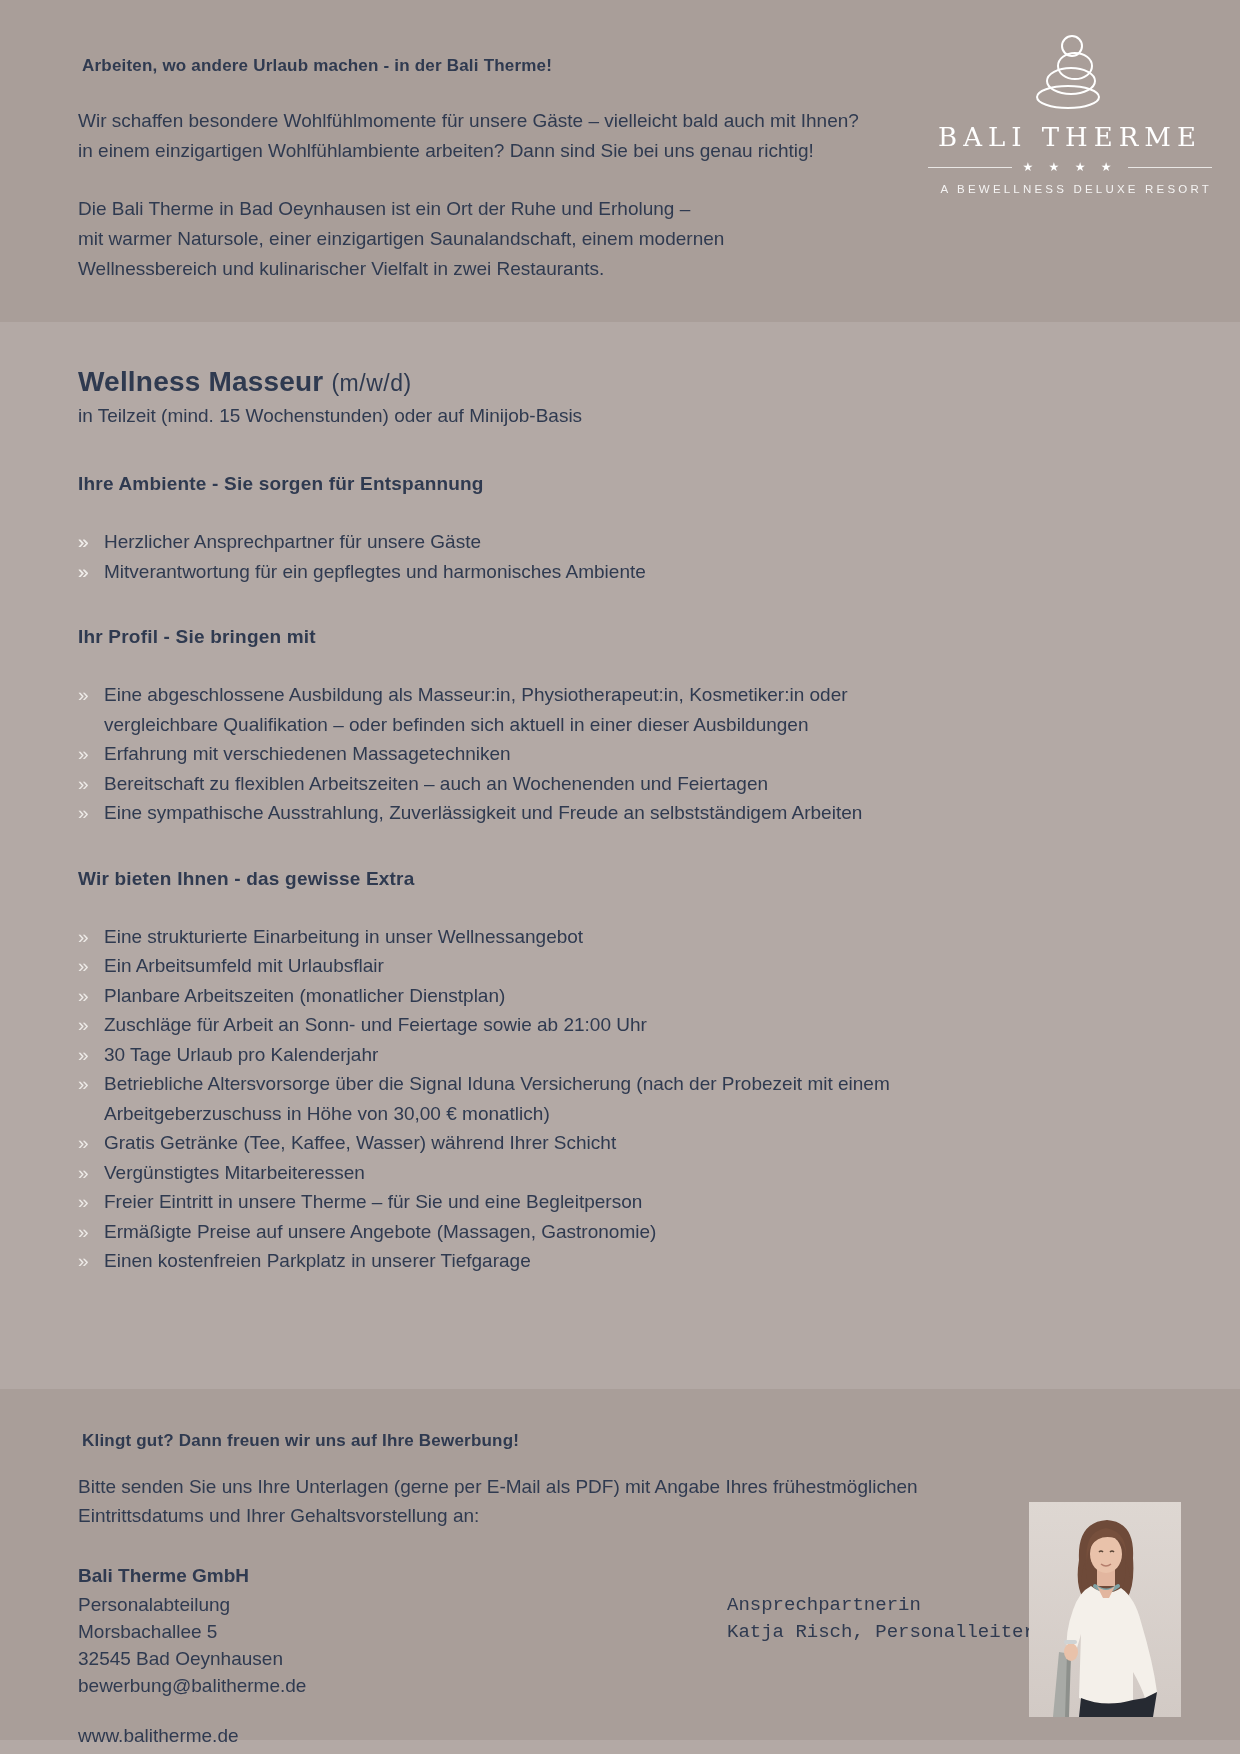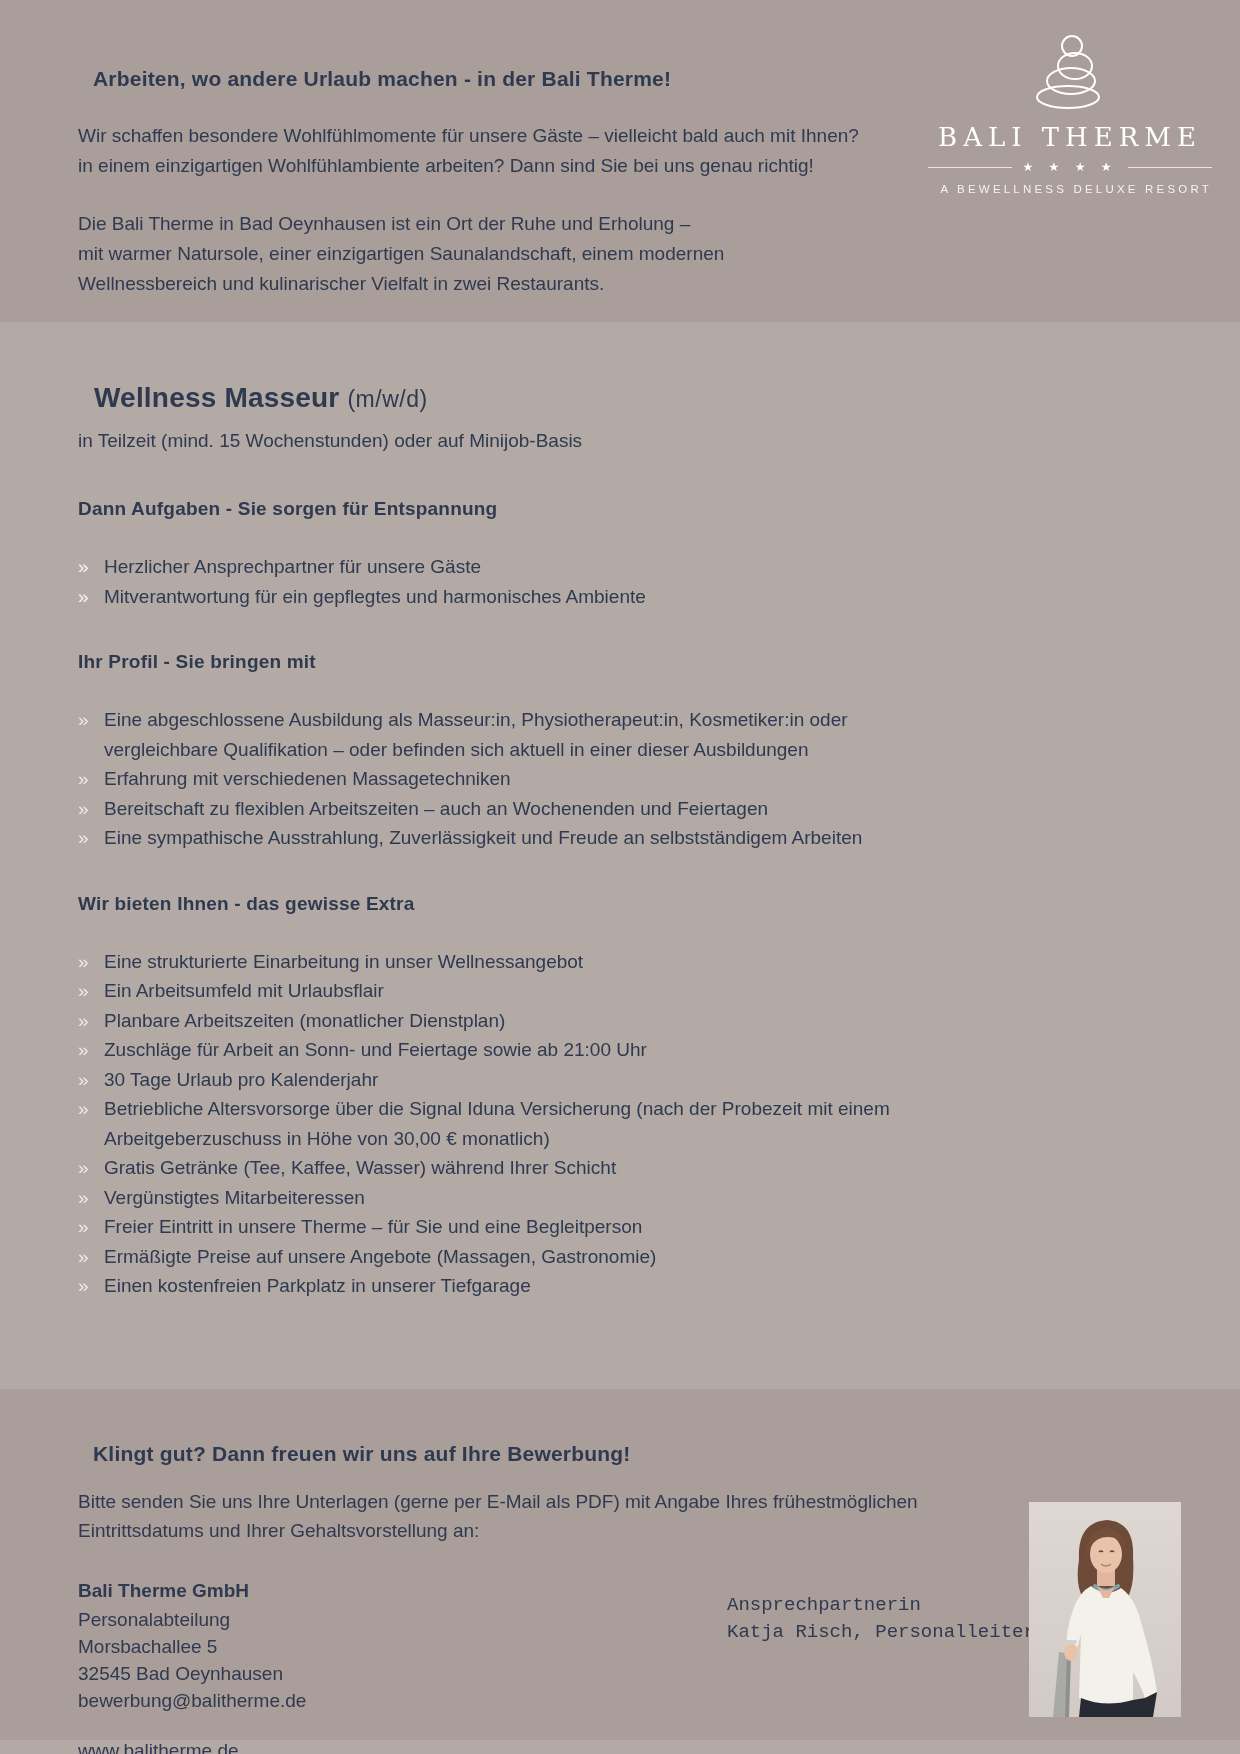--- a/index.html
+++ b/index.html
@@ -8,40 +8,40 @@
     position:relative;width:1240px;height:1754px;margin:0 auto;
     background:#b3a9a5;overflow:hidden;color:#2f3a50;
   }
   
   .band-header{position:absolute;left:0;top:0;width:1240px;height:322px;background:#a99e99;}
   .band-main{position:absolute;left:0;top:322px;width:1240px;height:1081px;background:#b3a9a5;}
   .band-footer{position:absolute;left:0;top:1389px;width:1240px;height:351px;background:#a99e99;}
 
   
   .header-text{position:absolute;left:78px;top:52px;width:790px;}
-  .h-bold{font-size:21px;font-weight:bold;letter-spacing:.2px;margin:15px;}
+  .h-bold{font-size:17px;font-weight:bold;letter-spacing:.2px;margin:4px;}
   .para{font-size:19px;line-height:30px;margin:0;white-space:pre-line;}
   .header-text .para1{margin-top:28px;}
   .header-text .para2{margin-top:30px;}
 
   
   .logo{position:absolute;left:928px;top:34px;width:284px;text-align:center;color:#ffffff;}
   .logo-stones{display:block;margin:0 auto;}
   .logo-brand{
     font-family:"DejaVu Serif","Liberation Serif",serif;
     font-size:26px;letter-spacing:6px;margin-top:10px;white-space:nowrap;
   }
   .star-row{display:flex;align-items:center;gap:10px;margin-top:8px;}
   .star-row .line{flex:1;height:1px;background:rgba(255,255,255,.75);}
   .stars{font-size:12px;letter-spacing:6px;color:#ffffff;white-space:nowrap;}
   .logo-tagline{font-size:11.5px;letter-spacing:3.2px;margin-top:9px;color:rgba(255,255,255,.88);white-space:nowrap;text-align:right;}
 
   
   .main-content{position:absolute;left:78px;top:44px;width:1110px;}
-  .job-title{font-size:28px;font-weight:bold;margin:16px;letter-spacing:.2px;}
+  .job-title{font-size:28px;font-weight:bold;margin:0;letter-spacing:.2px;}
   .job-title .suffix{font-weight:400;font-size:23px;letter-spacing:.5px;}
   .job-subtitle{font-size:19px;margin:7px 0 0 0;}
   .section{margin-top:40px;}
   .section-heading{font-size:19px;font-weight:bold;letter-spacing:.2px;margin:0;}
   ul.bullets{list-style:none;margin:32px 0 0 0;padding:0;}
   ul.bullets li{
     position:relative;padding-left:26px;font-size:19px;line-height:29.5px;
     white-space:pre-line;
   }
   ul.bullets .chev{
@@ -95,21 +95,21 @@
     </div>
   </div>
 
   <div class="band-main">
     <div class="main-content">
 
       <h1 class="job-title"><span>Wellness Masseur</span>&nbsp;<span class="suffix">(m/w/d)</span></h1>
       <p class="job-subtitle">in Teilzeit (mind. 15 Wochenstunden) oder auf Minijob-Basis</p>
 
       <div class="section" style="margin-top:46px;">
-        <h2 class="section-heading">Dann Aufgaben - Sie sorgen für Entspannung</h2>
+        <h2 class="section-heading">Ihre Ambiente - Sie sorgen für Entspannung</h2>
         <ul class="bullets">
 
         <li><span class="chev">»</span></li>
             <li><span class="chev">»</span><span>Herzlicher Ansprechpartner für unsere Gäste</span></li>
             <li><span class="chev">»</span></li>
             <li><span class="chev">»</span><span>Mitverantwortung für ein gepflegtes und harmonisches Ambiente</span></li>
           </ul>
       </div>
 
       <div class="section">

